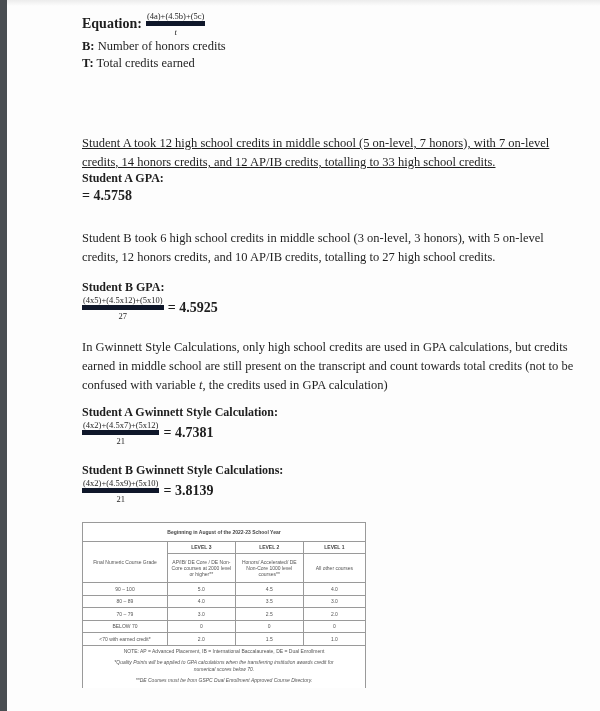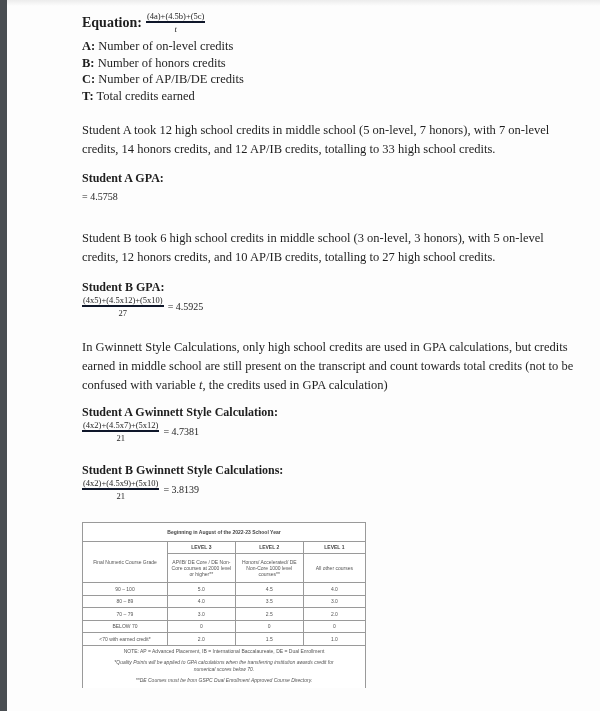--- a/index.html
+++ b/index.html
@@ -8,23 +8,23 @@
     background: #fdfdfd; position: relative;
     font-family: "Liberation Serif", serif; color: #1e1e1e;
   }
   .left-strip { position: absolute; left: 0; top: 0; width: 7px; height: 711px; background: #4a4e52; }
   .top-shade { position: absolute; left: 7px; top: 0; right: 0; height: 6px; background: linear-gradient(#ececec, #fdfdfd); }
   .page { position: absolute; left: 82px; top: 0; width: 510px; }
   .abs { position: absolute; left: 0; }
   .para { font-size: 12.5px; line-height: 19px; width: 498px; }
   .heading { font-weight: bold; font-size: 12px; }
   .frac { display: inline-block; vertical-align: middle; text-align: center; font-size: 8.5px; line-height: 10px; }
-  .frac .num { border-bottom: 2px solid #0f172a; padding: 0 1px; }
+  .frac .num { border-bottom: 5px solid #0f172a; padding: 0 1px; }
   .frac .den { padding-top: 1px; }
-  .result { font-weight: normal; font-size: 10px; vertical-align: middle; }
+  .result { font-weight: bold; font-size: 14px; vertical-align: middle; }
   .eq-row { white-space: nowrap; }
   .var-line { font-size: 12.5px; line-height: 16.5px; }
   .var-line b { font-weight: bold; }
 
   table.grade {
     position: absolute; left: 82px; top: 522px; width: 284px;
     border-collapse: collapse; font-family: "Liberation Sans", sans-serif;
     font-size: 5px; color: #555; background: #fff;
   }
   table.grade td { border: 1px solid #9a9a9a; text-align: center; padding: 1px 2px; line-height: 6.3px; }
@@ -46,27 +46,25 @@
 
   <div class="abs eq-row" style="top:11px;">
     <span class="heading" style="font-size:14px; vertical-align:middle;">Equation:</span>
     <span class="frac">
       <div class="num" style="font-style:normal;">(4a)+(4.5b)+(5c)</div>
       <div class="den" style="font-style:italic;">t</div>
     </span>
   </div>
 
   <div class="abs" style="top:38px;">
-    <div class="var-line"><b>A:</b><span> Number of on-level credits</span></div>
     <div class="var-line"><b>B:</b><span> Number of honors credits</span></div>
-    <div class="var-line"><b>C:</b><span> Number of AP/IB/DE credits</span></div>
     <div class="var-line"><b>T:</b><span> Total credits earned</span></div>
   </div>
 
-  <div class="abs para" style="top:121px;">Student A took 12  high school credits in middle school (5 on-level, 7 honors), with 7 on-level credits, 14 honors credits, and 12 AP/IB credits, totalling to 33 high school credits.</div>
+  <div class="abs para" style="top:134px;text-decoration:underline;">Student A took 12  high school credits in middle school (5 on-level, 7 honors), with 7 on-level credits, 14 honors credits, and 12 AP/IB credits, totalling to 33 high school credits.</div>
 
   <div class="abs heading" style="top:171px;">Student A GPA:</div>
   <div class="abs eq-row" style="top:186px;">
     <span class="result">= 4.5758</span>
   </div>
 
   <div class="abs para" style="top:229px;">Student B took 6 high school credits in middle school (3 on-level, 3 honors), with 5 on-level credits, 12 honors credits, and 10 AP/IB credits, totalling to 27 high school credits.</div>
 
   <div class="abs heading" style="top:280px;">Student B GPA:</div>
   <div class="abs eq-row" style="top:295px;">

